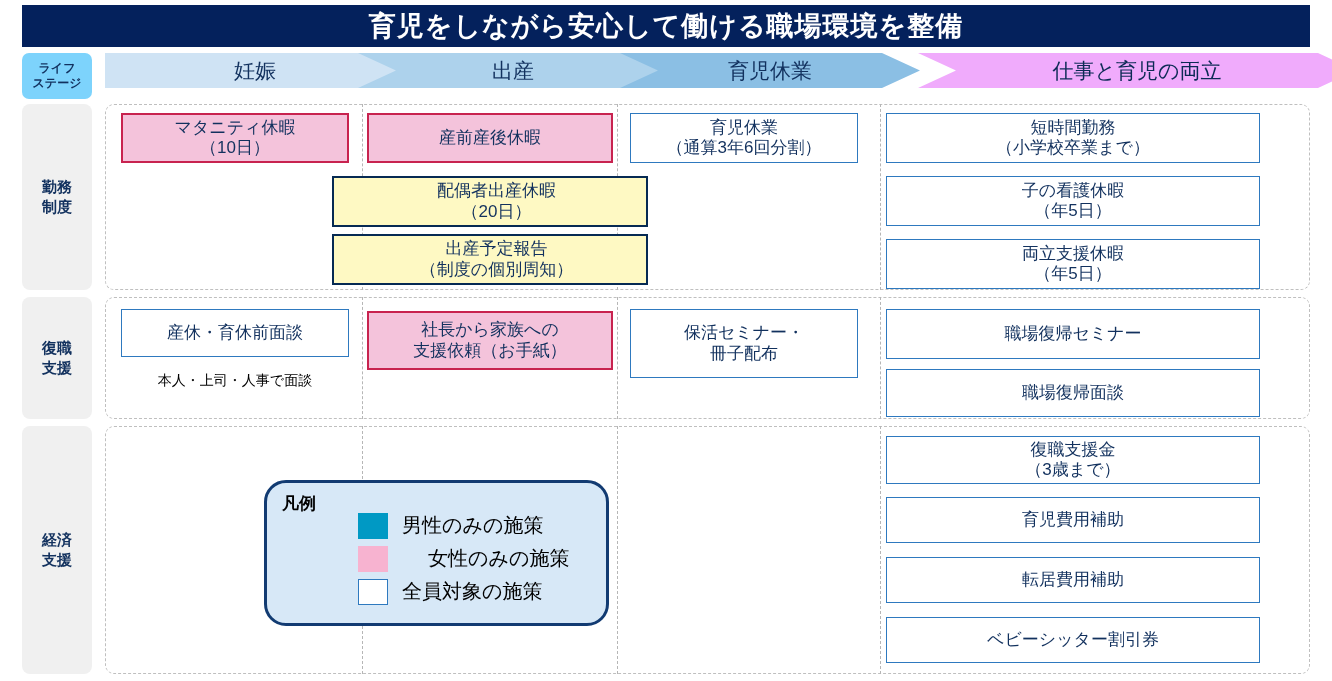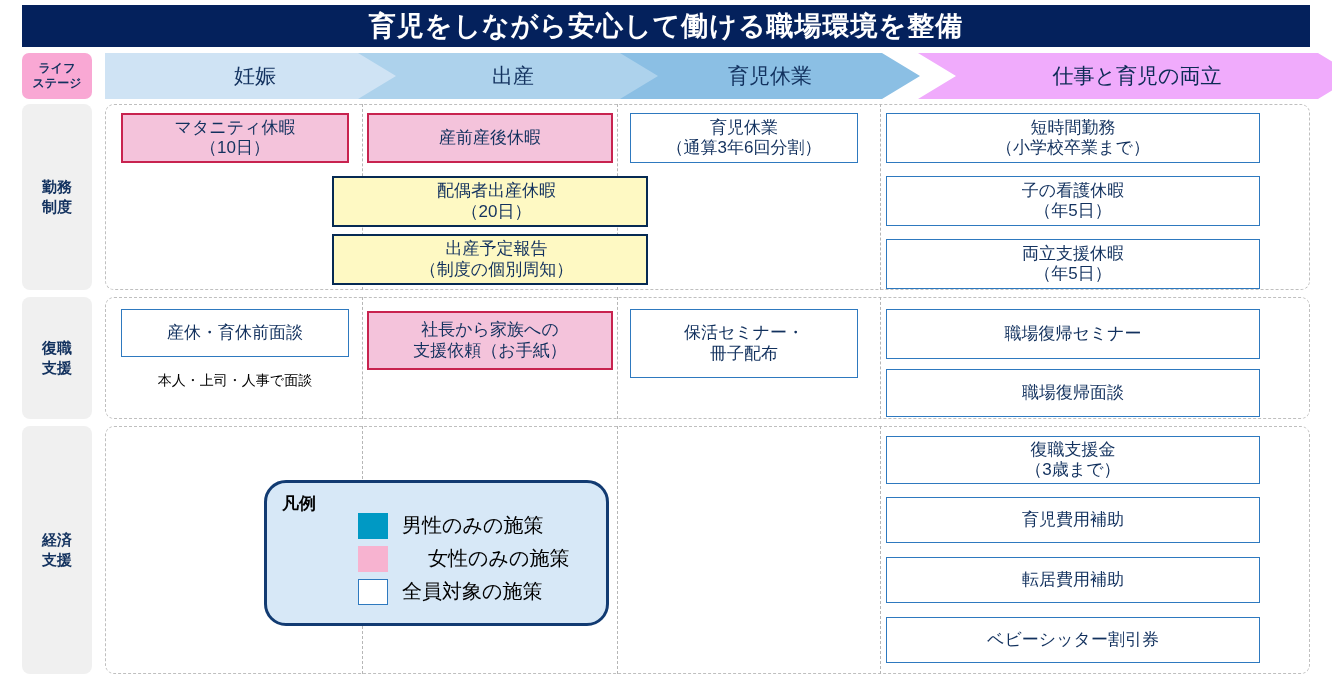--- a/index.html
+++ b/index.html
@@ -17,26 +17,26 @@
   #title-bar{
     left:22px;top:5px;width:1288px;height:42px;
     background:#04215C;
     display:flex;align-items:center;justify-content:center;
     color:#ffffff;font-size:27px;font-weight:bold;letter-spacing:1px;
   }
 
   
   #lifestage-label{
     left:22px;top:53px;width:70px;height:46px;
-    background:#f9a8d4;border-radius:7px;
+    background:#7dd3fc;border-radius:7px;
     display:flex;align-items:center;justify-content:center;
     text-align:center;font-size:12px;line-height:1.25;font-weight:bold;color:#12315E;
   }
   .stage{
-    top:53px;height:46px;
+    top:53px;height:35px;
     display:flex;align-items:center;justify-content:center;
     font-size:21px;color:#12315E;
   }
   .stage span{position:relative;z-index:2;}
   .s1{left:105px;width:300px;background:#CFE3F4;
       clip-path:polygon(0 0,calc(100% - 38px) 0,100% 50%,calc(100% - 38px) 100%,0 100%);}
   .s2{left:358px;width:310px;background:#ADD2EC;
       clip-path:polygon(0 0,calc(100% - 38px) 0,100% 50%,calc(100% - 38px) 100%,0 100%,38px 50%);}
   .s3{left:620px;width:300px;background:#8BBFE4;
       clip-path:polygon(0 0,calc(100% - 38px) 0,100% 50%,calc(100% - 38px) 100%,0 100%,38px 50%);}

